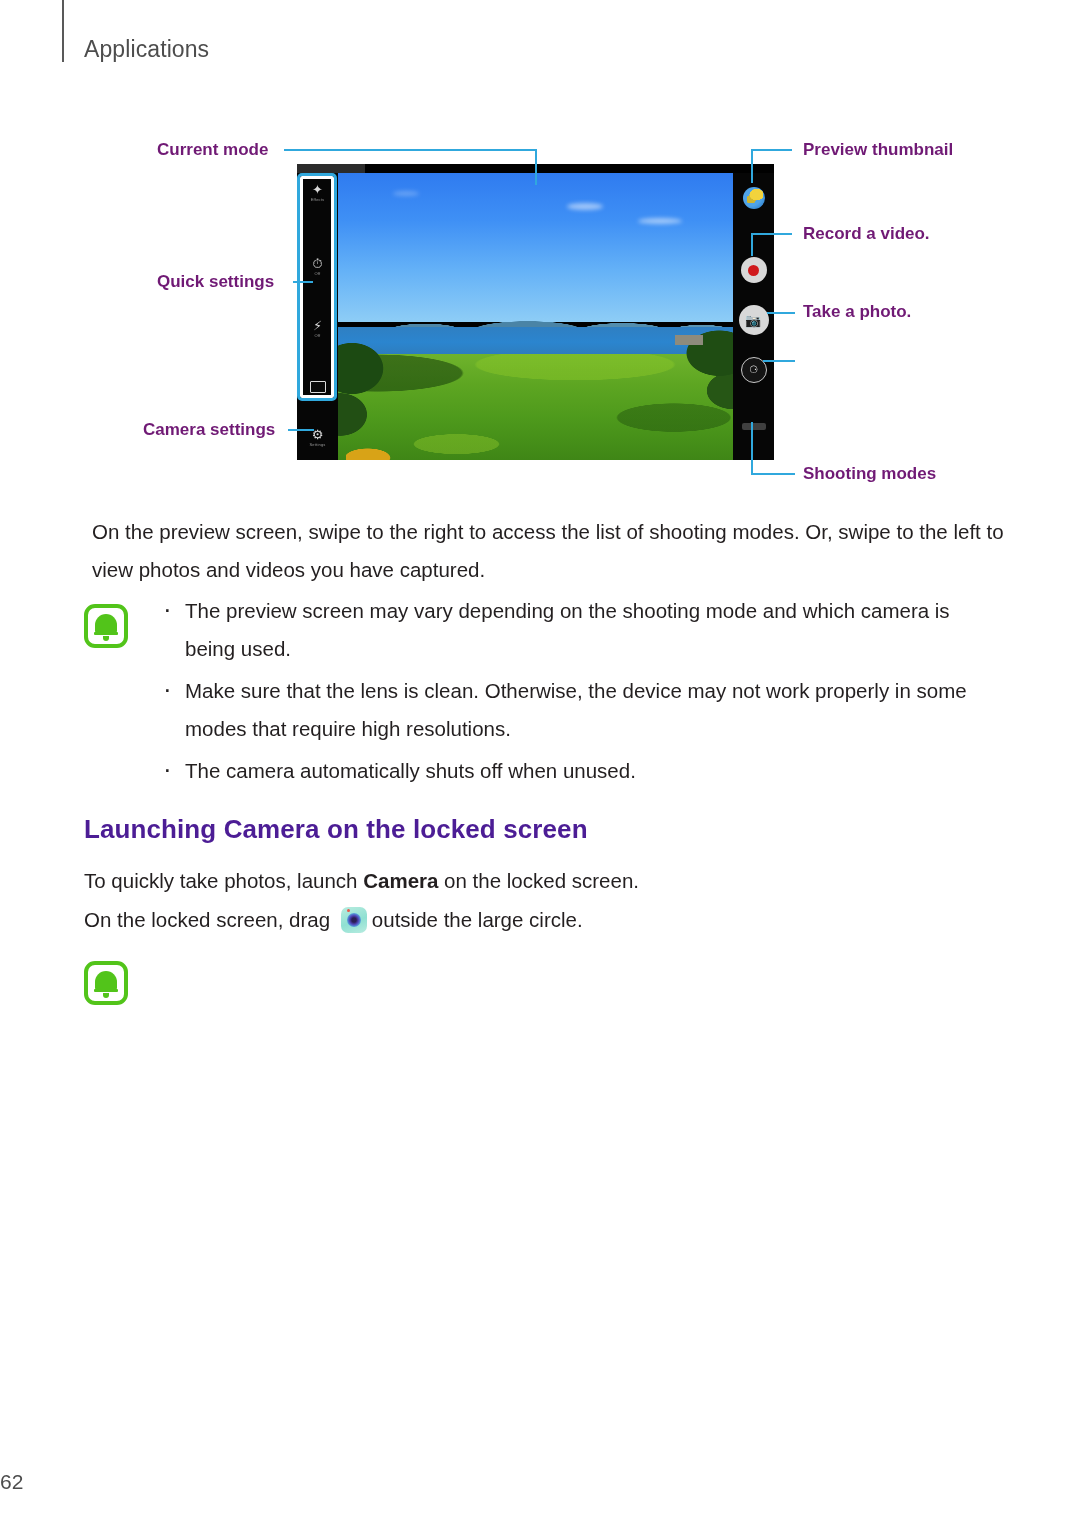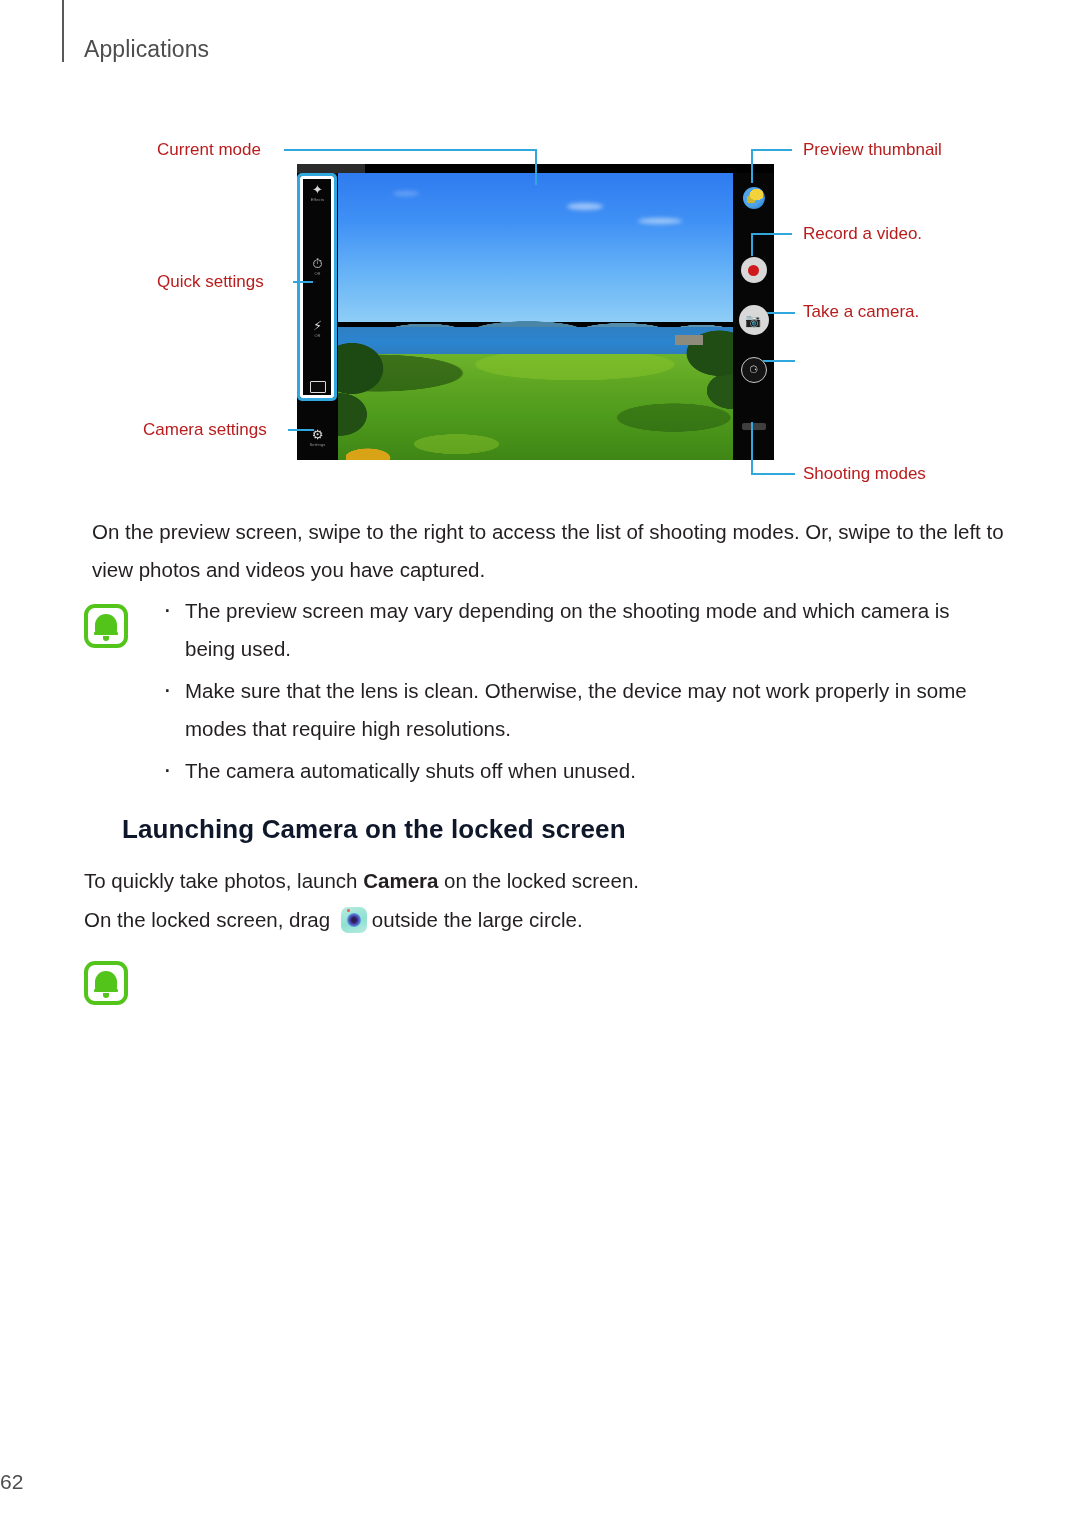--- a/index.html
+++ b/index.html
@@ -207,45 +207,45 @@
   .ctrl-switch .swglyph { font-size: 10px; color:#e2e2e2; line-height:1; }
   .ctrl-modes {
     top: 250px; width: 24px; height: 7px; border-radius: 2px; background: #3f3f3f;
   }
 
   
   .callout {
     position: absolute;
     font-size: 17px;
     line-height: 24px;
-    color: #b91c1c;
+    color: #701a75;
     white-space: nowrap;
+    font-weight: bold;
   }
   .callout.wrap { white-space: normal; width: 185px; }
   .lead {
     position: absolute;
     background: #30a8dd;
   }
   .lead.h { height: 2px; }
   .lead.v { width: 2px; }
 
   
   .para {
     position: absolute;
     font-size: 20.5px;
     line-height: 38px;
     color: #231f20;
   }
   .heading {
     position: absolute;
     font-size: 26px;
     font-weight: bold;
-    color: #0f172a;
+    color: #4c1d95;
     letter-spacing: .1px;
-    margin-left: 38px;
   }
   .note-icon {
     position: absolute;
     width: 44px; height: 44px;
     border: 4px solid #52c41a;
     border-radius: 11px;
     box-sizing: border-box;
   }
   .bell {
     position:absolute; left:50%; top:50%; transform: translate(-50%,-52%);
@@ -384,21 +384,21 @@
   <div class="lead h" style="left:288px; top:429px; width:26px;"></div>
 
   <div class="callout" style="left:803px; top:138px;">Preview thumbnail</div>
   <div class="lead h" style="left:752px; top:149px; width:40px;"></div>
   <div class="lead v" style="left:751px; top:149px; height:34px;"></div>
 
   <div class="callout" style="left:803px; top:222px;">Record a video.</div>
   <div class="lead h" style="left:752px; top:233px; width:40px;"></div>
   <div class="lead v" style="left:751px; top:233px; height:23px;"></div>
 
-  <div class="callout" style="left:803px; top:300px;">Take a camera.</div>
+  <div class="callout" style="left:803px; top:300px;">Take a photo.</div>
   <div class="lead h" style="left:767px; top:312px; width:28px;"></div>
 
   <div class="lead h" style="left:763px; top:360px; width:32px;"></div>
 
   <div class="callout" style="left:803px; top:462px;">Shooting modes</div>
   <div class="lead v" style="left:751px; top:422px; height:52px;"></div>
   <div class="lead h" style="left:751px; top:473px; width:44px;"></div>
 </div>
 
 <div class="para" style="left:92px; top:513px; width:920px;">On the preview screen, swipe to the right to access the list of shooting modes. Or, swipe to the left to view photos and videos you have captured.</div>

